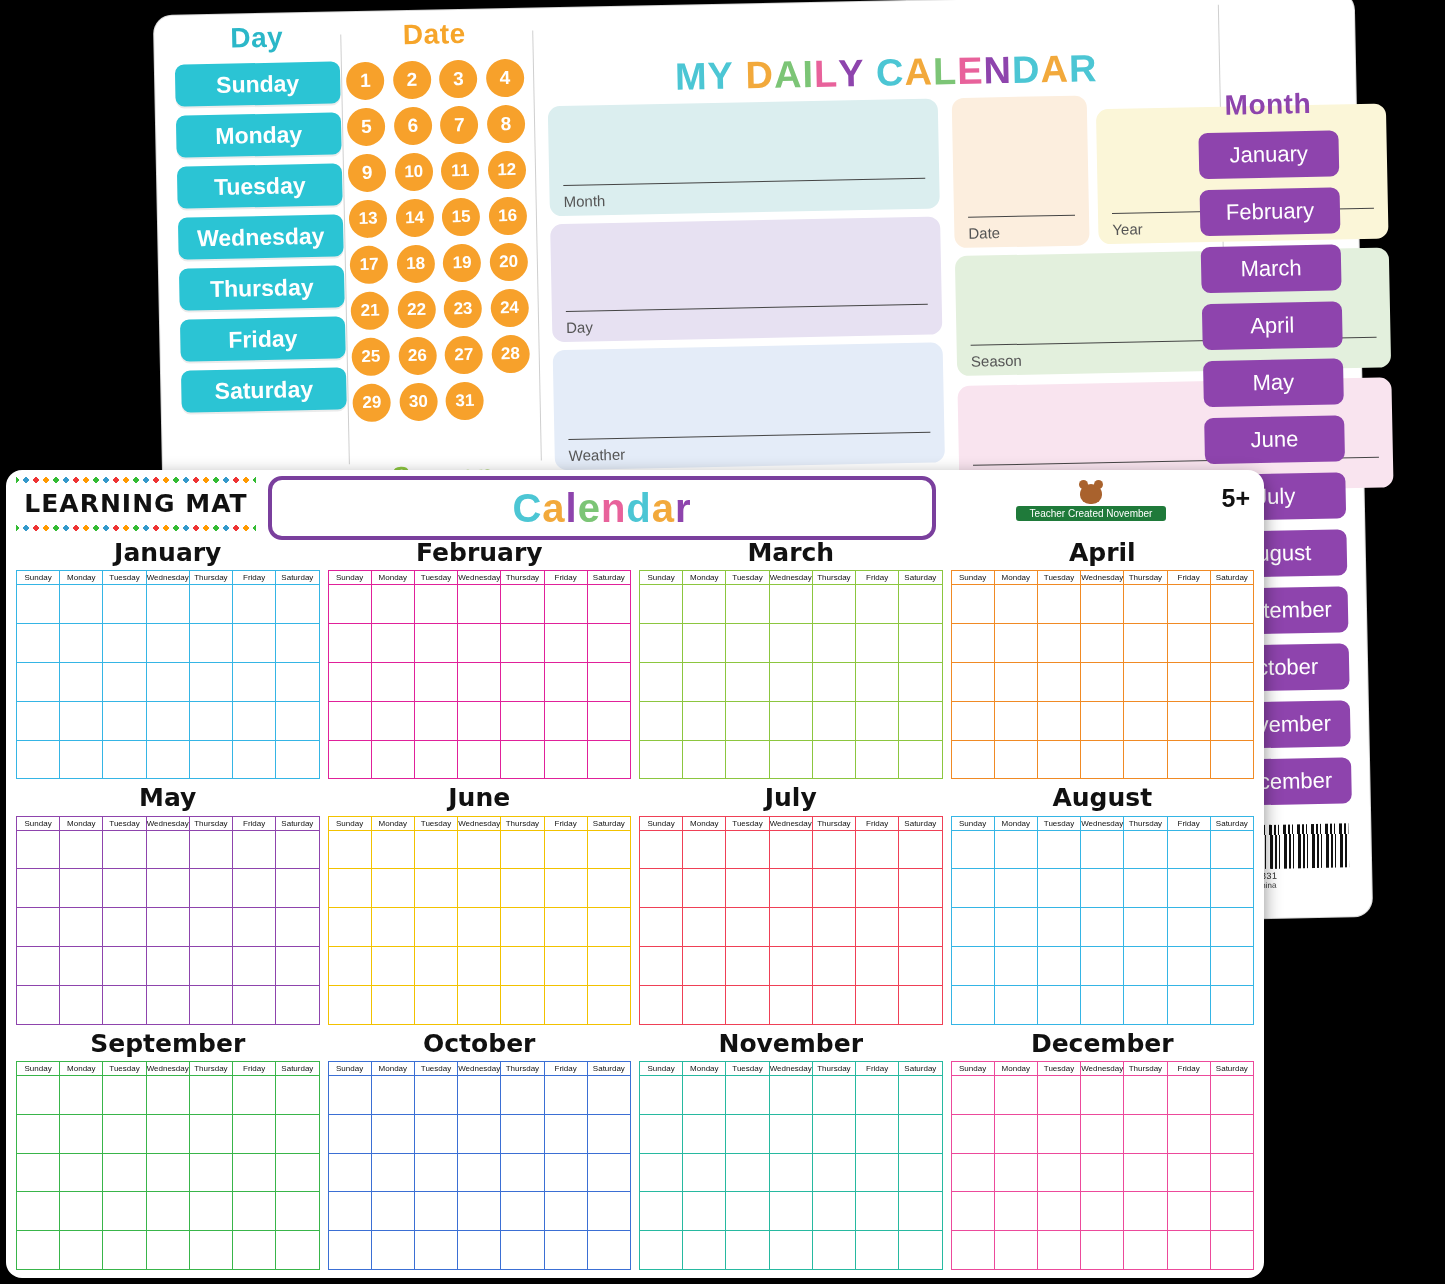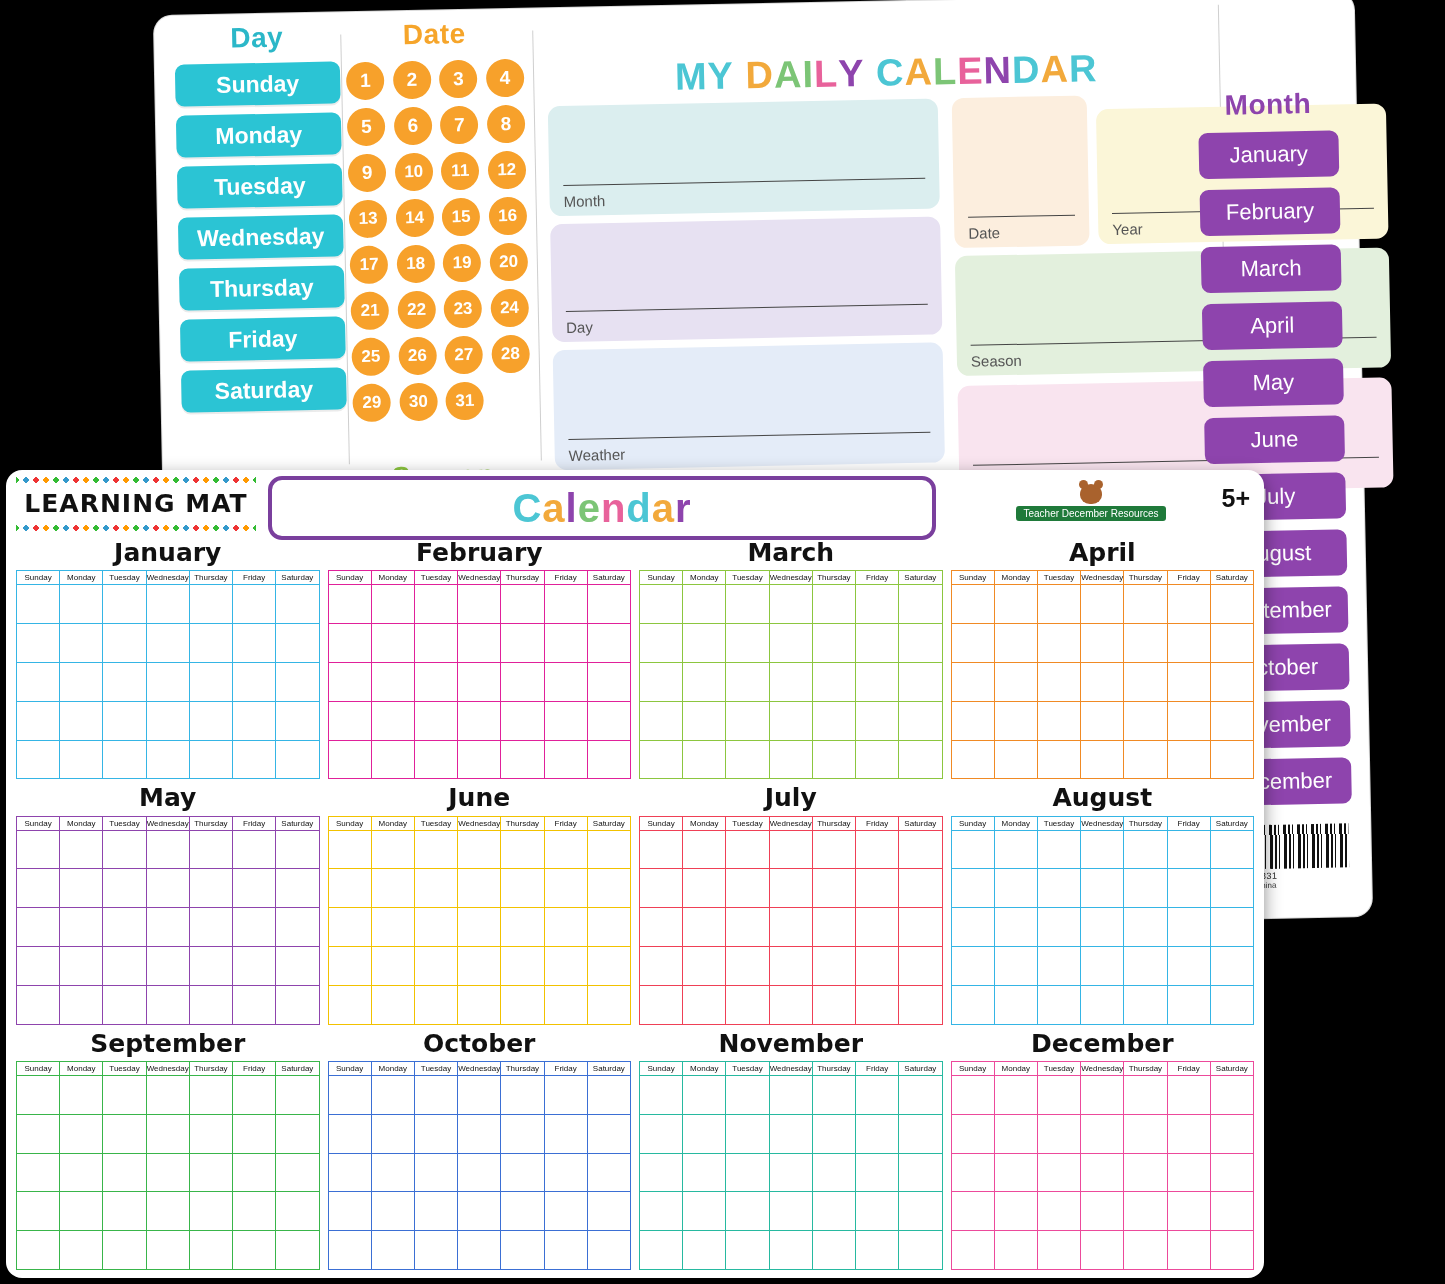--- a/index.html
+++ b/index.html
@@ -229,21 +229,21 @@
       <div class="logo-text">LEARNING MAT</div>
       <div class="dots"></div>
     </div>
 
     <div class="title-box">
       <div class="title-text" id="front-title"><span style="color: rgb(76, 198, 212);">C</span><span style="color: rgb(242, 169, 59);">a</span><span style="color: rgb(142, 68, 173);">l</span><span style="color: rgb(124, 197, 118);">e</span><span style="color: rgb(232, 98, 155);">n</span><span style="color: rgb(76, 198, 212);">d</span><span style="color: rgb(242, 169, 59);">a</span><span style="color: rgb(142, 68, 173);">r</span></div>
     </div>
 
     <div class="tcr">
       <div class="bear"></div>
-      <div class="tcr-bar">Teacher December Resources</div>
+      <div class="tcr-bar">Teacher Created November</div>
     </div>
 
     <div class="age">5+</div>
   </div>
 
   <div class="months-grid" id="months-grid">
       <div class="mcell">
         <div class="mname">January</div>
         <table class="cal">
           <thead>

